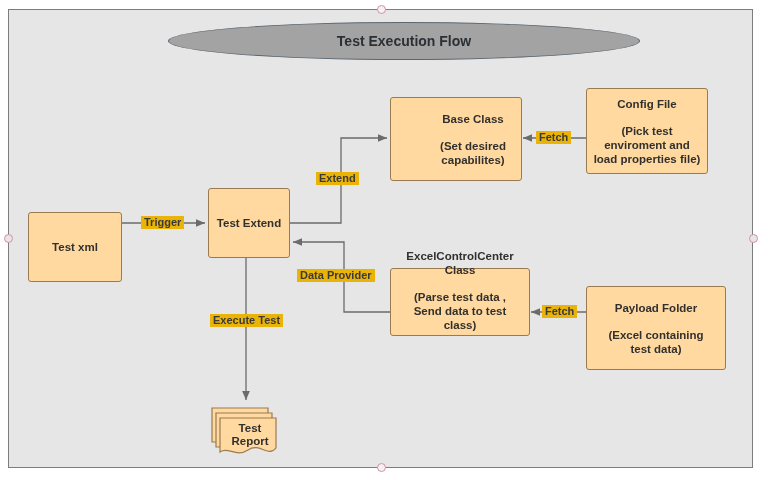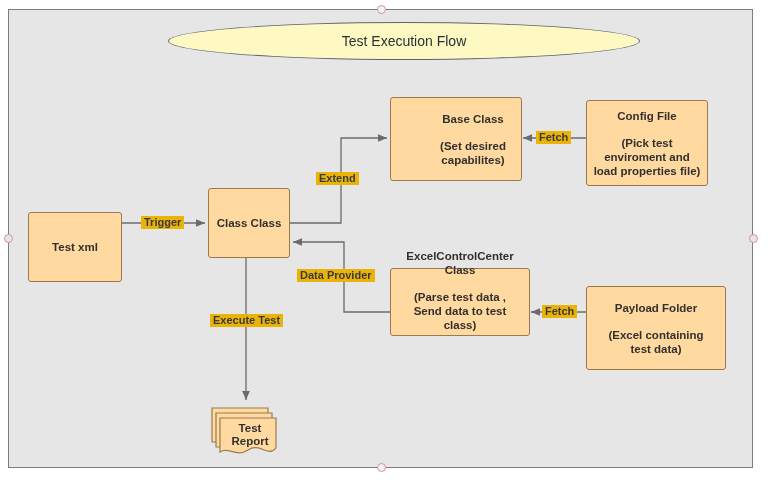--- a/index.html
+++ b/index.html
@@ -65,28 +65,28 @@
     margin-top: 13px;
   }
 
   
   #title-ellipse {
     position: absolute;
     left: 168px;
     top: 22px;
     width: 472px;
     height: 38px;
-    background: #fef9c3;
+    background: #a3a3a3;
     border: 1.2px solid #5b6670;
     border-radius: 236px / 19px;
     display: flex;
     align-items: center;
     justify-content: center;
     color: #2b3034;
-    font-weight: normal;
+    font-weight: bold;
     font-size: 14px;
     box-sizing: border-box;
   }
 
   
   .edge-label {
     position: absolute;
     color: #3a3a3a;
     font-weight: bold;
     font-size: 11px;
@@ -172,30 +172,30 @@
   </svg>
 
   <div id="title-ellipse">Test Execution Flow</div>
 
   <div class="node single" style="left:28px; top:188px; width:94px; height:70px;margin-top:24px;">
     <span class="title">Test xml</span>
 
   </div>
 
   <div class="node single" style="left:208px; top:188px; width:82px; height:70px;">
-    <span class="title">Class Class</span>
+    <span class="title">Test Extend</span>
 
   </div>
 
   <div class="node" style="left:390px; top:97px; width:132px; height:84px;padding-left:38px;">
     <span class="title">Base Class</span>
     <span class="sub">(Set desired<br>capabilites)</span>
   </div>
 
-  <div class="node" style="left:586px; top:100px; width:122px; height:86px;">
+  <div class="node" style="left:586px; top:88px; width:122px; height:86px;">
     <span class="title">Config File</span>
     <span class="sub">(Pick test<br>enviroment and<br>load properties file)</span>
   </div>
 
   <div class="node" style="left:390px; top:268px; width:140px; height:68px;justify-content:flex-end;">
     <span class="title">ExcelControlCenter<br>Class</span>
     <span class="sub">(Parse test data ,<br>Send data to test<br>class)</span>
   </div>
 
   <div class="node" style="left:586px; top:286px; width:140px; height:84px;">

